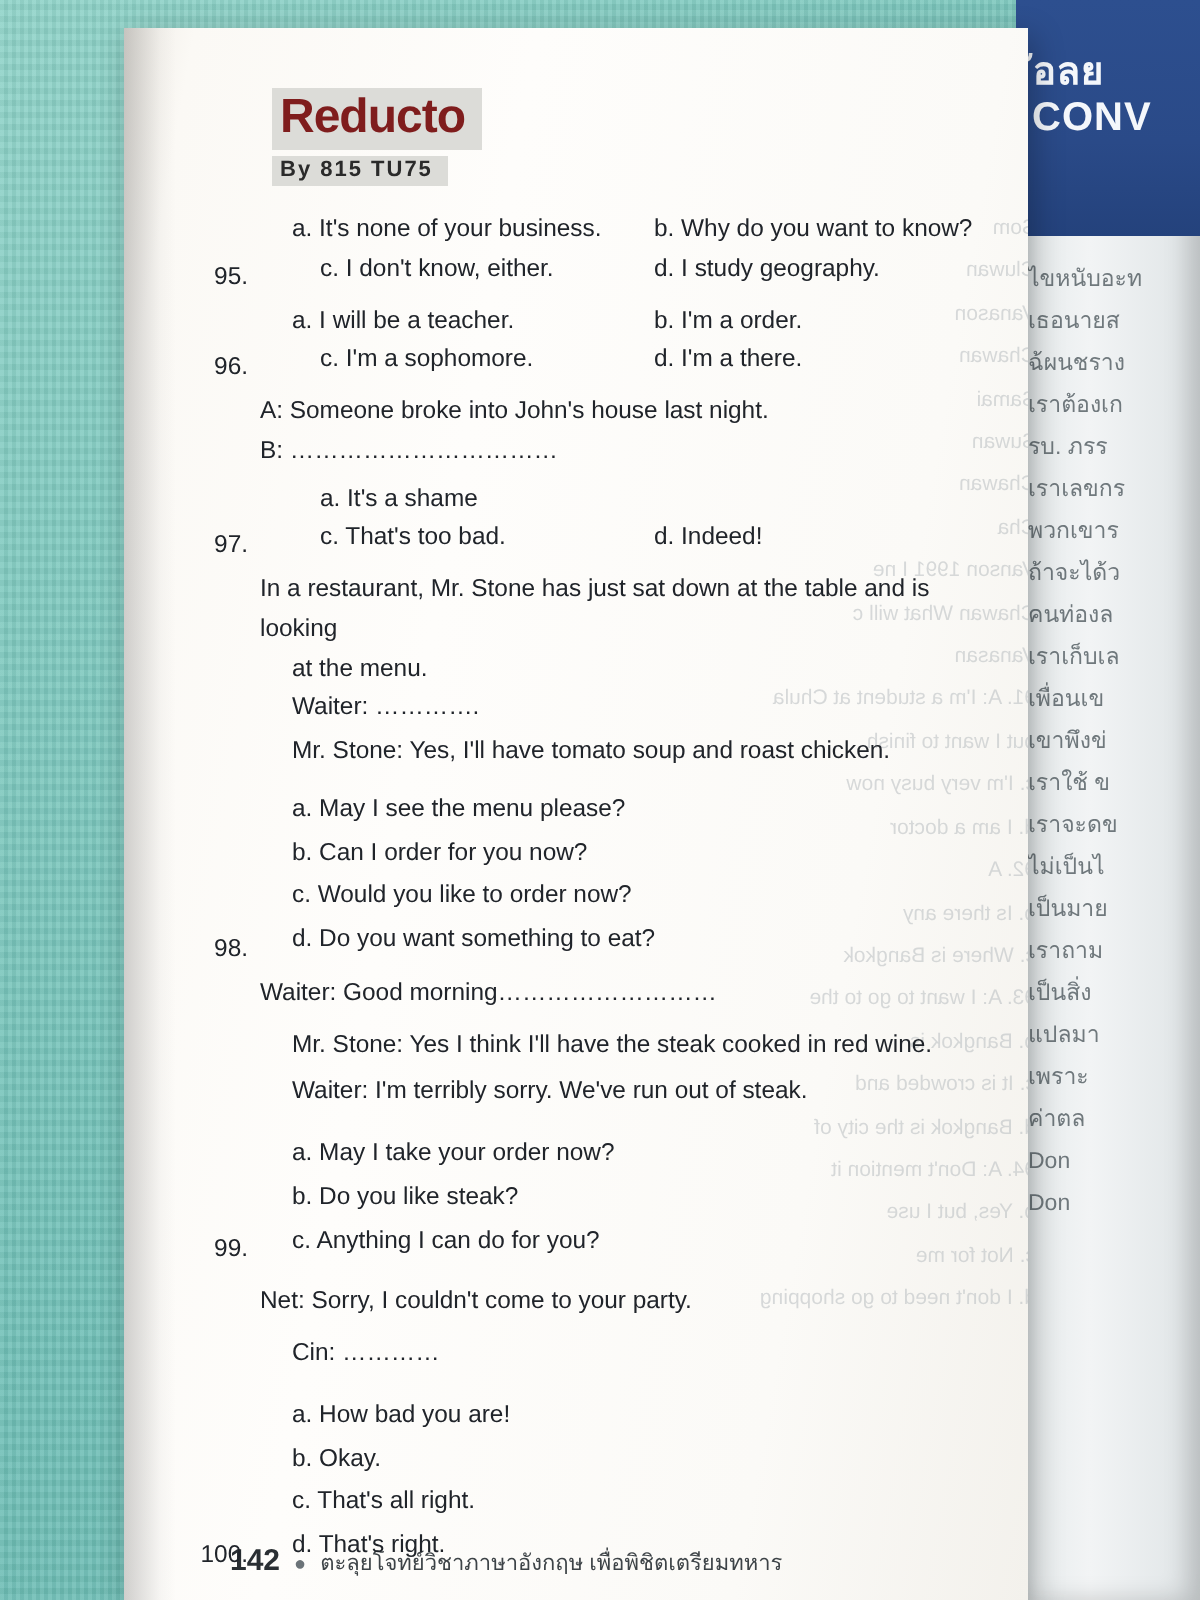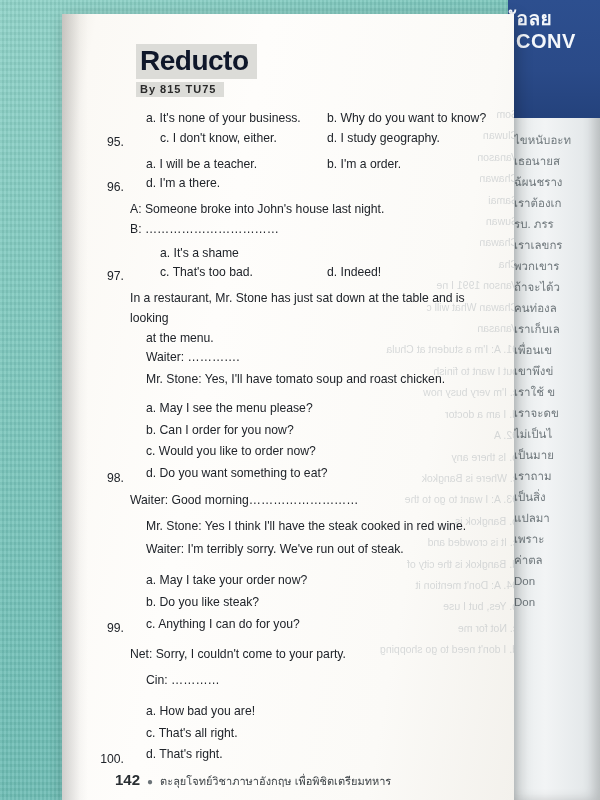--- a/index.html
+++ b/index.html
@@ -35,21 +35,21 @@
   }
   .right-book .spine-top {
     position: absolute;
     top: 0; left: 0; right: 0;
     height: 118px;
     background: linear-gradient(180deg, #2d4f8f 0%, #2a4a88 60%, #24427c 100%);
     color: #f4f7fb;
     font-weight: bold;
     font-size: 19px;
     letter-spacing: 0.5px;
-    padding: 8px 6px 0 8px;
+    padding: 26px 6px 0 8px;
     line-height: 1.15;
     overflow: hidden;
   }
   .right-book .spine-top .ln2 { font-size: 20px; }
   .right-thai {
     position: absolute;
     top: 130px; left: 6px;
     width: 80px;
     color: #5a6469;
     font-size: 11.5px;
@@ -94,23 +94,23 @@
     padding: 22px 22px 0 38px;
     z-index: 2;
   }
 
   .masthead {
     margin: 8px 0 12px 36px;
   }
   .masthead .title {
     display: inline-block;
     background: #dcdcd8;
-    color: #0f172a;
+    color: #7f1d1d;
     font-weight: bold;
-    font-size: 28px;
+    font-size: 24px;
     letter-spacing: -0.5px;
     padding: 1px 8px 2px 4px;
   }
   .masthead .byline {
     display: inline-block;
     background: #dcdcd8;
     color: #2a2a2a;
     font-weight: bold;
     font-size: 11px;
     letter-spacing: 1px;
@@ -258,20 +258,23 @@
           <div class="opts2">
             <div>
                 <div class="opt">a. I will be a teacher.</div>
               </div>
             <div>
                 <div class="opt">b. I'm a order.</div>
               </div>
           </div>
           <div class="opts2">
             <div>
+                <div class="opt ind">c. I'm a sophomore.</div>
+              </div>
+            <div>
                 <div class="opt">d. I'm a there.</div>
               </div>
           </div>
         </div>
       </div>
 
       <div class="qrow">
         <div class="qnum">97.</div>
         <div class="qbody">
           <div class="line">A: Someone broke into John's house last night.</div>
@@ -322,20 +325,21 @@
         </div>
       </div>
 
       <div class="qrow" style="margin-top:10px;">
         <div class="qnum" style="width:34px; flex:0 0 34px; margin-left:-4px;">100.</div>
         <div class="qbody">
           <div class="line">Net: Sorry, I couldn't come to your party.</div>
           <div class="line ind" style="margin-top:6px;">Cin: …………</div>
           <div class="optblock" style="margin-top:10px;">
             <div class="opt">a. How bad you are!</div>
+            <div class="opt">b. Okay.</div>
             <div class="opt">c. That's all right.</div>
             <div class="opt">d. That's right.</div>
           </div>
         </div>
       </div>
 
     </div>
 
     <div class="footer">
       <span class="pno">142</span>

